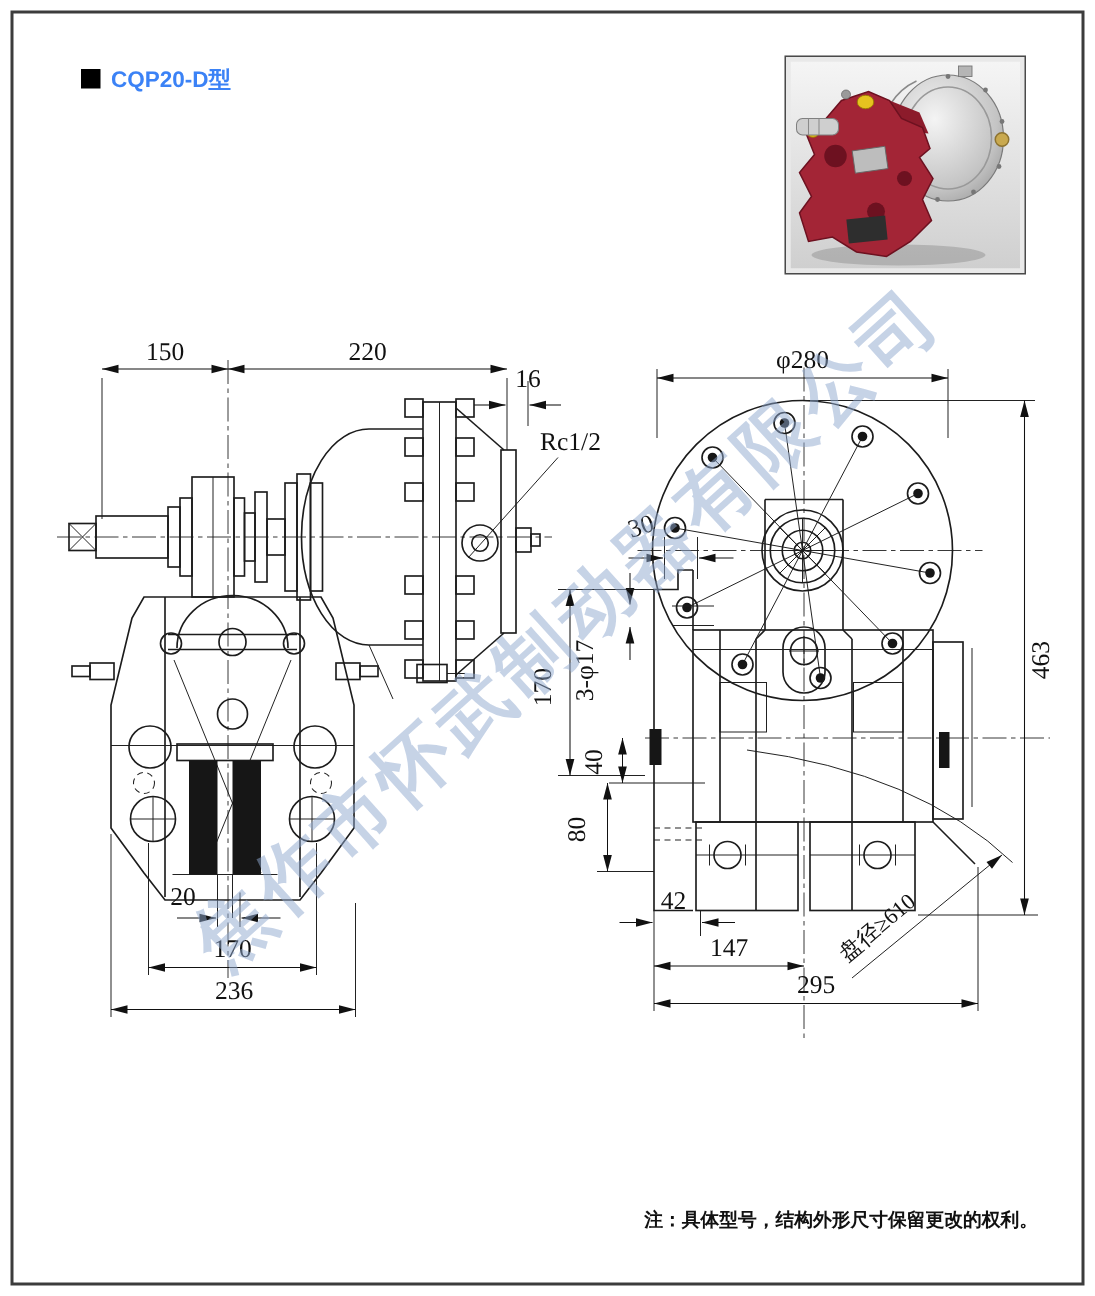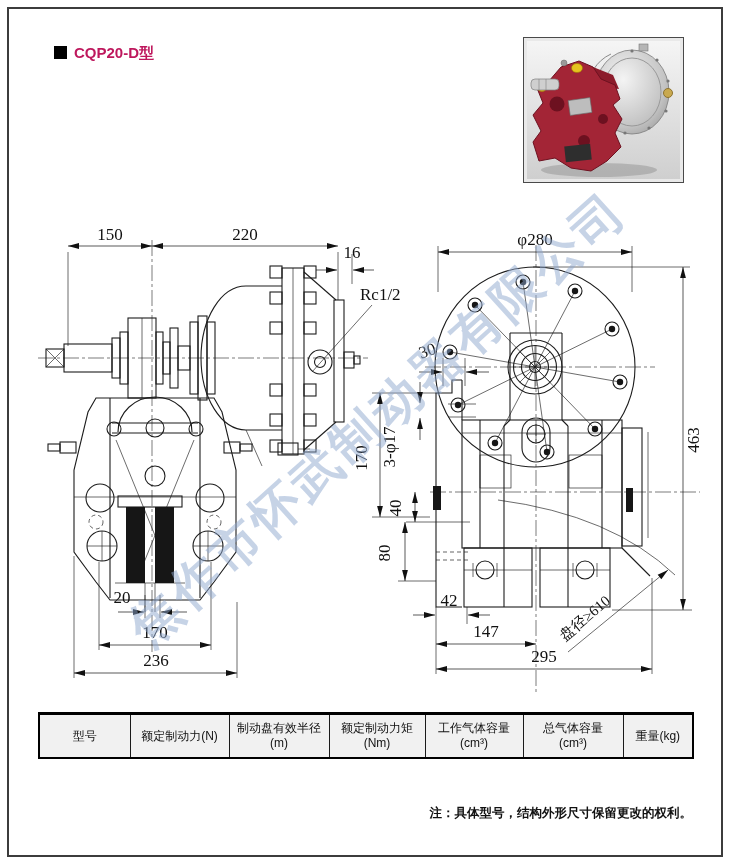--- a/index.html
+++ b/index.html
@@ -1,20 +1,20 @@
 <!DOCTYPE html>
 <html><head>
 <meta charset="utf-8">
 <style>
   html,body{margin:0;padding:0;background:#888;}
   .page{position:relative;width:730px;height:864px;background:#fff;overflow:hidden;
         font-family:"Liberation Sans",sans-serif;}
   .page-border{position:absolute;left:7px;top:7px;right:7px;bottom:7px;
         border:2px solid #3c3c3c;pointer-events:none;}
-  .title-row{position:absolute;left:54px;top:44px;font-size:15px;font-weight:bold;color:#be185d;}
+  .title-row{position:absolute;left:54px;top:44px;font-size:15px;font-weight:bold;color:#3b82f6;}
   .title-row .sq{display:inline-block;width:13px;height:13px;background:#000;margin-right:7px;
         vertical-align:-1px;}
   .photo{position:absolute;left:523px;top:37px;width:161px;height:146px;border:1px solid #4a4a4a;
         background:#e9e9e9;box-sizing:border-box;padding:3px;}
   .drawing{position:absolute;left:0;top:0;}
   .spec-table{position:absolute;left:38px;top:712px;width:654px;border-collapse:collapse;
         border:2px solid #000;border-top-width:3px;table-layout:fixed;}
   .spec-table th,.spec-table td{border:1px solid #1a1a1a;text-align:center;vertical-align:middle;
         font-size:12px;color:#111;padding:2px 3px;white-space:pre-line;line-height:1.25;}
   .spec-table th{background:#f1f1f1;font-weight:normal;height:38px;}
@@ -363,31 +363,18 @@
     <colgroup>
       <col style="width:91px">
         <col style="width:99px">
         <col style="width:100px">
       <col style="width:96px">
         <col style="width:98px">
         <col style="width:100px">
         <col style="width:70px">
     </colgroup>
     <tbody>
-        <tr>
-      <th>型号</th>
-      <th>额定制动力(N)</th>
-      <th>制动盘有效半径
-(m)</th>
-      <th>额定制动力矩
-(Nm)</th>
-      <th>工作气体容量
-(cm³)</th>
-      <th>总气体容量
-(cm³)</th>
-      <th>重量(kg)</th>
-    </tr>
   </tbody>
     </table>
 
   <div class="note">注：具体型号，结构外形尺寸保留更改的权利。</div>
 
 </div>
 
 </body></html>

